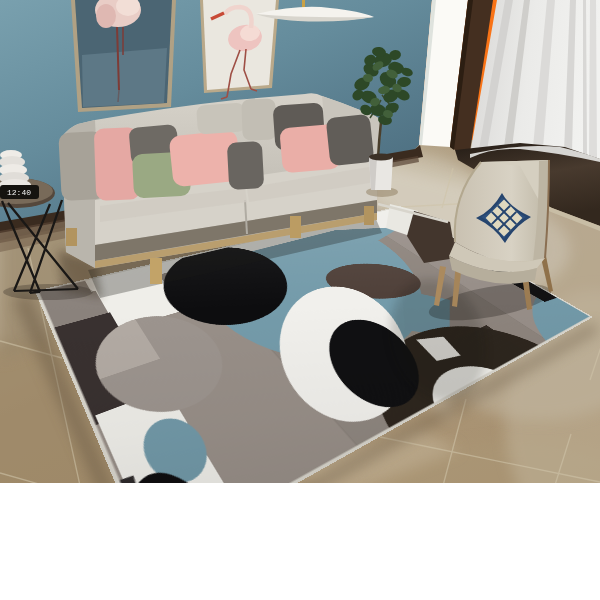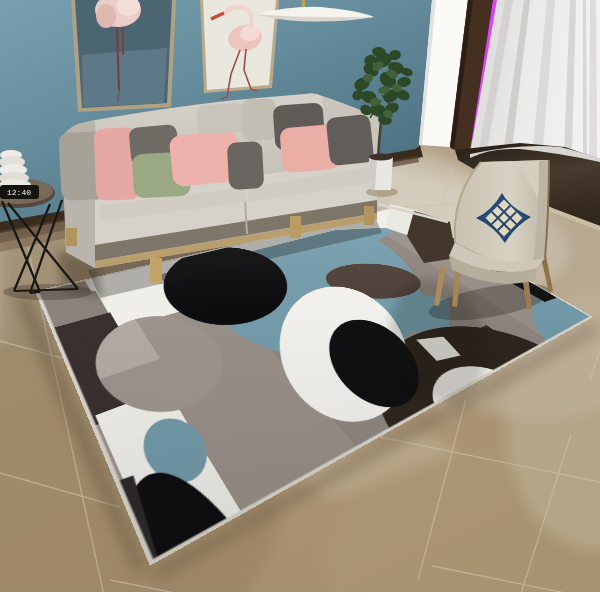--- a/index.html
+++ b/index.html
@@ -1,14 +1,14 @@
 <!DOCTYPE html>
 <html><head><meta charset="utf-8"><style>
 html,body{margin:0;padding:0}
-#scene{position:relative;width:600px;height:592px;overflow:hidden;background:#d946ef;font-family:"Liberation Sans",sans-serif}
+#scene{position:relative;width:600px;height:483px;overflow:hidden;background:#f97316;font-family:"Liberation Sans",sans-serif}
 #bg,#fg{position:absolute;left:0;top:0}
 #bg{z-index:1}
 #rug{position:absolute;left:0;top:0;width:600px;height:400px;transform-origin:0 0;z-index:2;
 transform:matrix3d(0.973310,0.046296,0,0.000912, 0.132031,0.100864,0,-0.001036, 0,0,1,0, 35,291,0,1)}
 #rugshade{position:absolute;left:0;top:0;width:600px;height:400px;
 background:linear-gradient(205deg,rgba(255,255,255,0.10),rgba(255,255,255,0) 50%,rgba(0,0,0,0.04) 80%,rgba(0,0,0,0.09))}
 #fg{z-index:5}
 </style></head>
 <body>
 <div id="scene">

